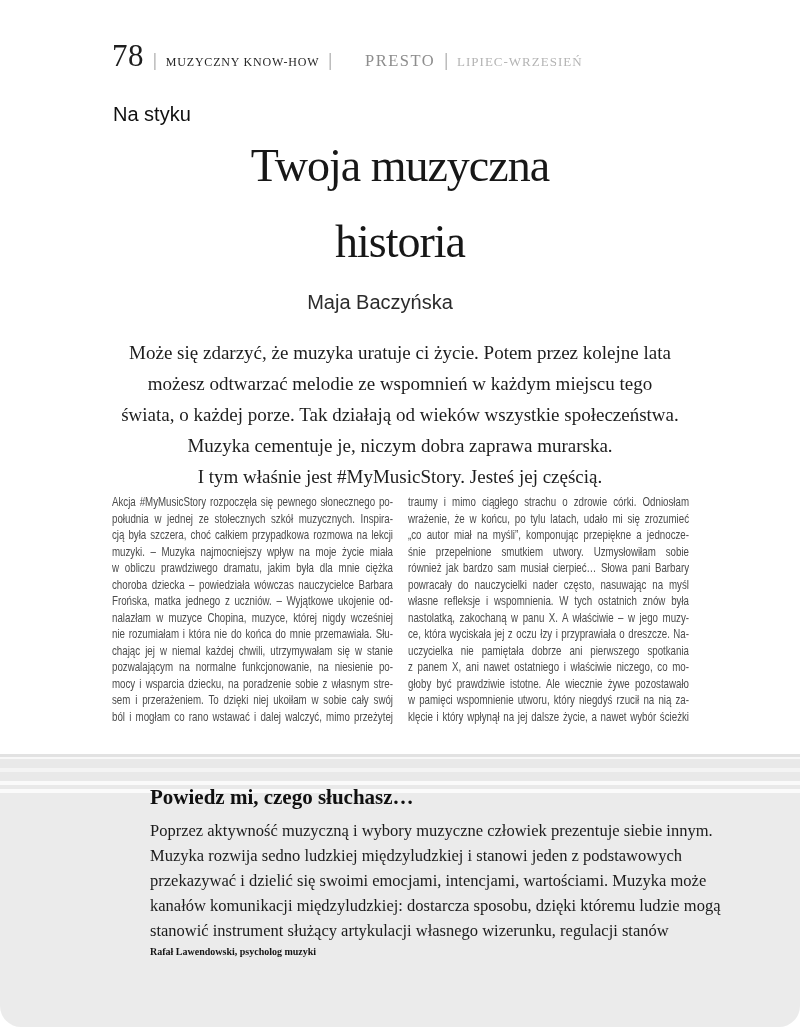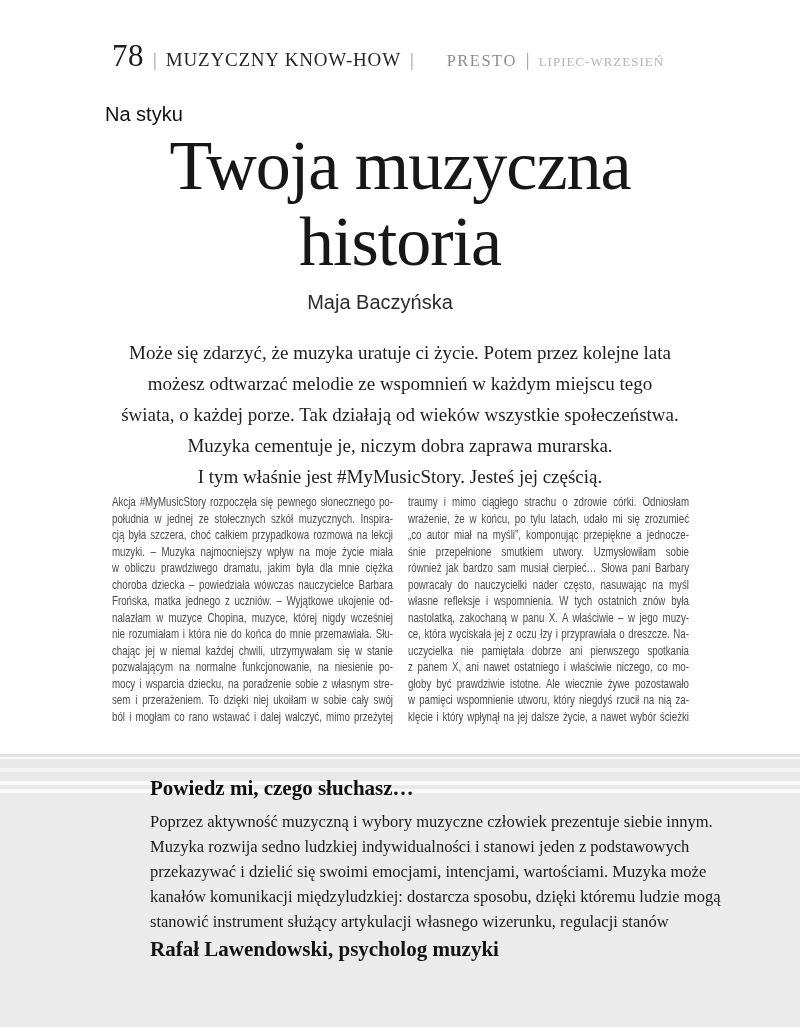--- a/index.html
+++ b/index.html
@@ -7,46 +7,47 @@
     width: 800px; height: 1027px;
     background: #ffffff;
     font-family: "Liberation Sans", sans-serif;
     -webkit-font-smoothing: antialiased;
   }
   .page {
     position: relative;
     width: 800px; height: 1027px;
     background: #ffffff;
     overflow: hidden;
+    border-radius: 21px;
   }
 
   
   .runhead {
     position: absolute; top: 38px; left: 112px;
     display: flex; align-items: baseline;
     font-family: "Liberation Serif", serif;
     white-space: nowrap;
   }
   .runhead .pageno { font-size: 31px; color: #1e1e1e; letter-spacing: 0.5px; }
   .runhead .sep { font-size: 19px; color: #9a9a9a; margin: 0 9px; font-weight: 300; }
-  .runhead .section { font-size: 19px; color: #262626; letter-spacing: 0.8px; }
+  .runhead .section { font-size: 12px; color: #262626; letter-spacing: 0.8px; }
   .runhead .magazine { font-size: 16.5px; color: #8d8d8d; letter-spacing: 1.5px; margin-left: 24px; }
   .runhead .issue { font-size: 13px; color: #b4b4b4; letter-spacing: 1px; }
 
   
   .kicker {
-    position: absolute; top: 103px; left: 105px;
+    position: absolute; top: 103px; left: 113px;
     font-size: 20px; color: #101010;
   }
   .title {
     position: absolute; top: 128px; left: 0; width: 800px;
     margin: 0; text-align: center;
     font-family: "Liberation Serif", serif;
     font-weight: 400;
-    font-size: 70px; line-height: 76px;
+    font-size: 46px; line-height: 76px;
     color: #171717; letter-spacing: -1px;
   }
   .author {
     position: absolute; top: 291px; left: 0; width: 760px;
     text-align: center;
     font-size: 20px; color: #2c2c2c;
   }
 
   
   .lead {
@@ -85,33 +86,33 @@
       #e2e2e2 0px, #e2e2e2 3px,
       #f8f8f8 3px, #f8f8f8 5px,
       #e9e9e9 5px, #e9e9e9 14px,
       #f4f4f4 14px, #f4f4f4 18px,
       #e9e9e9 18px, #e9e9e9 27px,
       #fafafa 27px, #fafafa 31px,
       #e9e9e9 31px, #e9e9e9 35px,
       #fbfbfb 35px, #fbfbfb 39px,
       #ebebeb 39px);
     box-sizing: border-box;
-    padding: 21px 45px 0 150px;
+    padding: 30px 45px 0 150px;
     font-family: "Liberation Serif", serif;
   }
   .quote-box h2 {
     margin: 0 0 8px 0;
     font-size: 21px; line-height: 26px;
     font-weight: 700; color: #101010;
   }
   .quote-body { font-size: 16.5px; line-height: 25px; color: #1b1b1b; }
   .quote-body .line { white-space: nowrap; }
   .attribution {
     margin-top: 3px;
-    font-size: 21px; font-weight: 700; color: #141414;
+    font-size: 10px; font-weight: 700; color: #141414;
   }
 </style>
 </head>
 <body>
 
 <div class="page">
 
   <div class="runhead">
     <span class="pageno">78</span>
     <span class="sep">|</span>
@@ -175,21 +176,21 @@
           <div class="line">w pamięci wspomnienie utworu, który niegdyś rzucił na nią za-</div>
           <div class="line">klęcie i który wpłynął na jej dalsze życie, a nawet wybór ścieżki</div>
         </div>
     </div>
   </div>
 
   <section class="quote-box">
     <h2>Powiedz mi, czego słuchasz…</h2>
     <div class="quote-body">
         <div class="line">Poprzez aktywność muzyczną i wybory muzyczne człowiek prezentuje siebie innym.</div>
-        <div class="line">Muzyka rozwija sedno ludzkiej indywidualności i stanowi jeden z podstawowych</div>
+        <div class="line">Muzyka rozwija sedno ludzkiej międzyludzkiej i stanowi jeden z podstawowych</div>
         <div class="line">przekazywać i dzielić się swoimi emocjami, intencjami, wartościami. Muzyka może</div>
         <div class="line">kanałów komunikacji międzyludzkiej: dostarcza sposobu, dzięki któremu ludzie mogą</div>
         <div class="line">stanowić instrument służący artykulacji własnego wizerunku, regulacji stanów</div>
       </div>
     <div class="attribution">Rafał Lawendowski, psycholog muzyki</div>
   </section>
 
 </div>
 
 </body></html>

